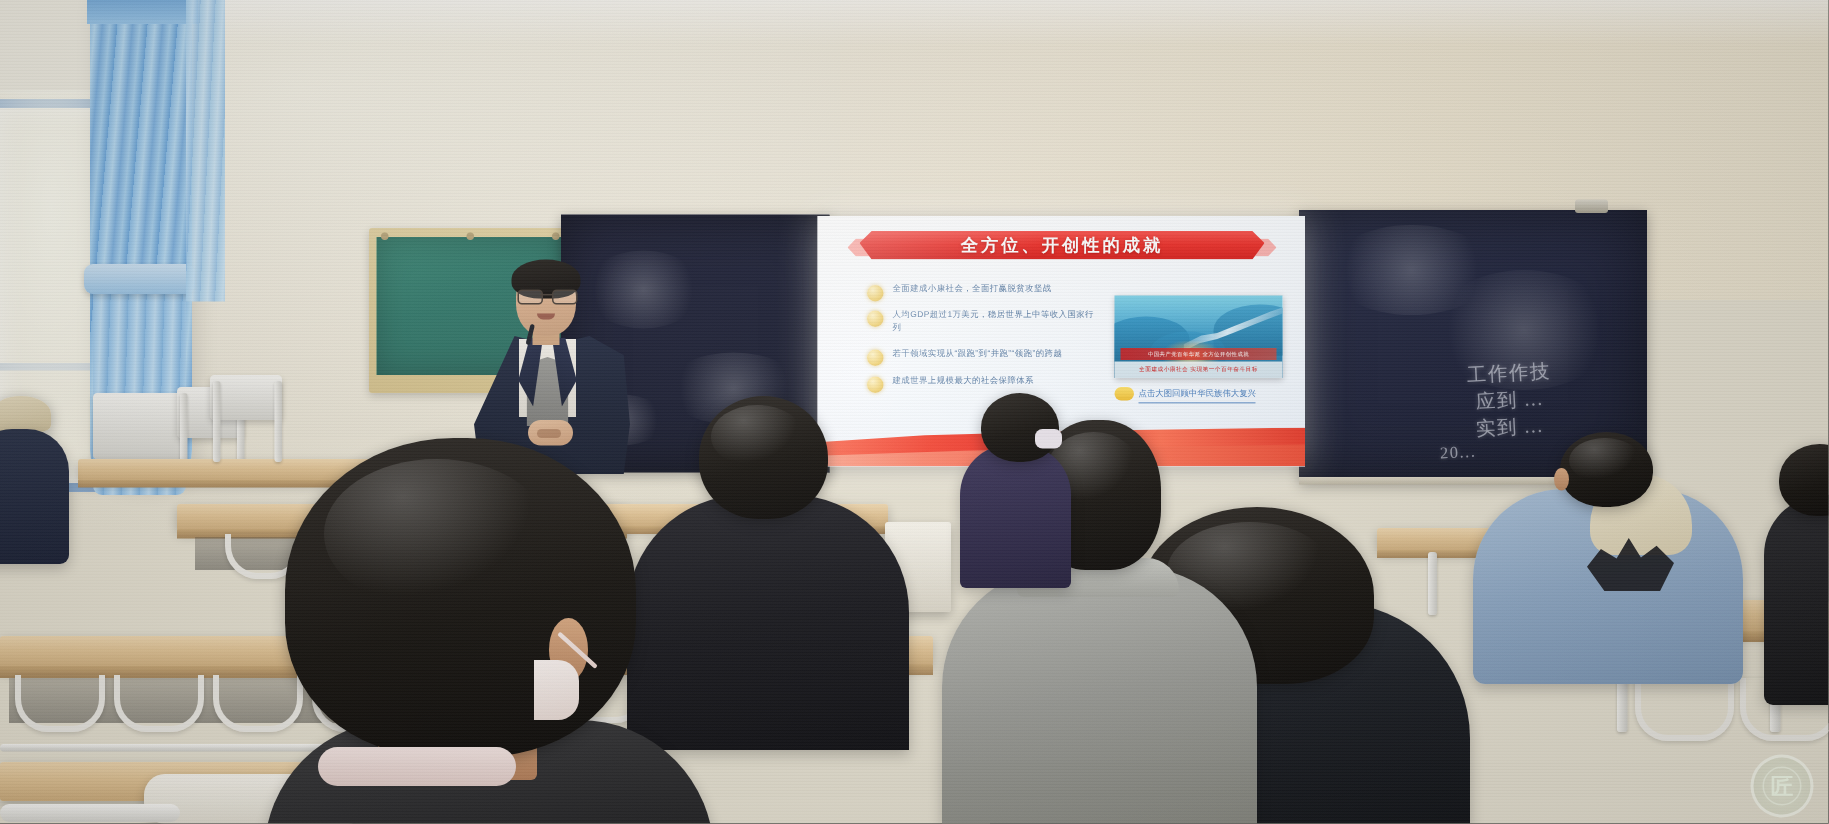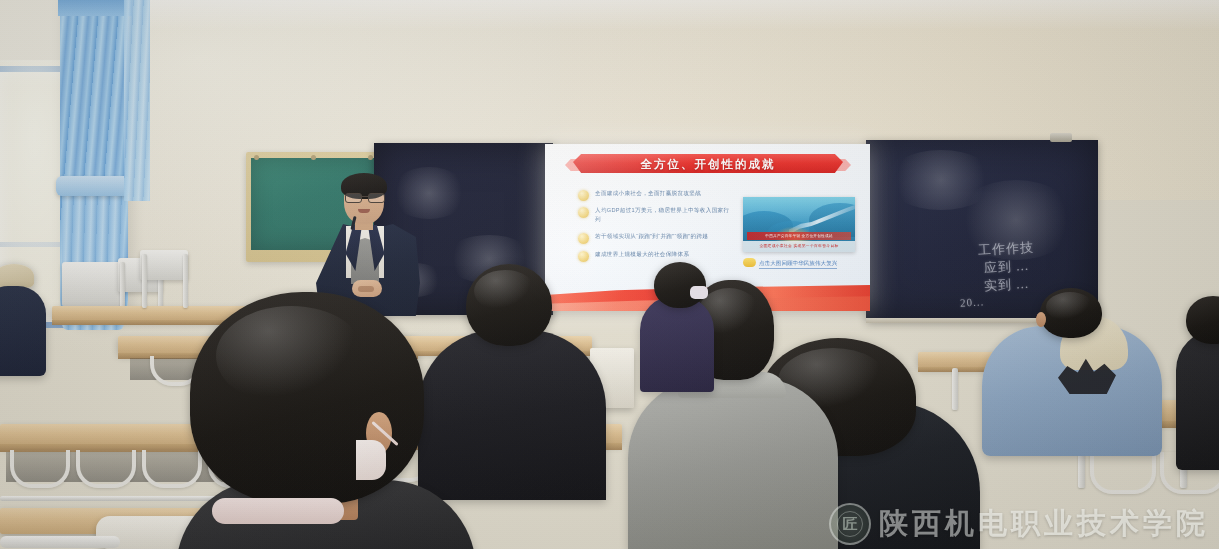--- a/index.html
+++ b/index.html
@@ -601,16 +601,15 @@
 
   <div class="chair-rail" style="left:0px;top:536px;width:120px;height:12px;background:linear-gradient(180deg,#fbfaf7,#d6d5cf);border-radius:6px;"></div>
 
   <div class="grade"></div>
   <div class="grain"></div>
 
   <div class="watermark">
     <div class="wm-logo">
       <div class="inner">匠</div>
     </div>
-    <div class="wm-text">陕西机电职业技术学院</div>
   </div>
 
 </div>
 
 </body></html>

